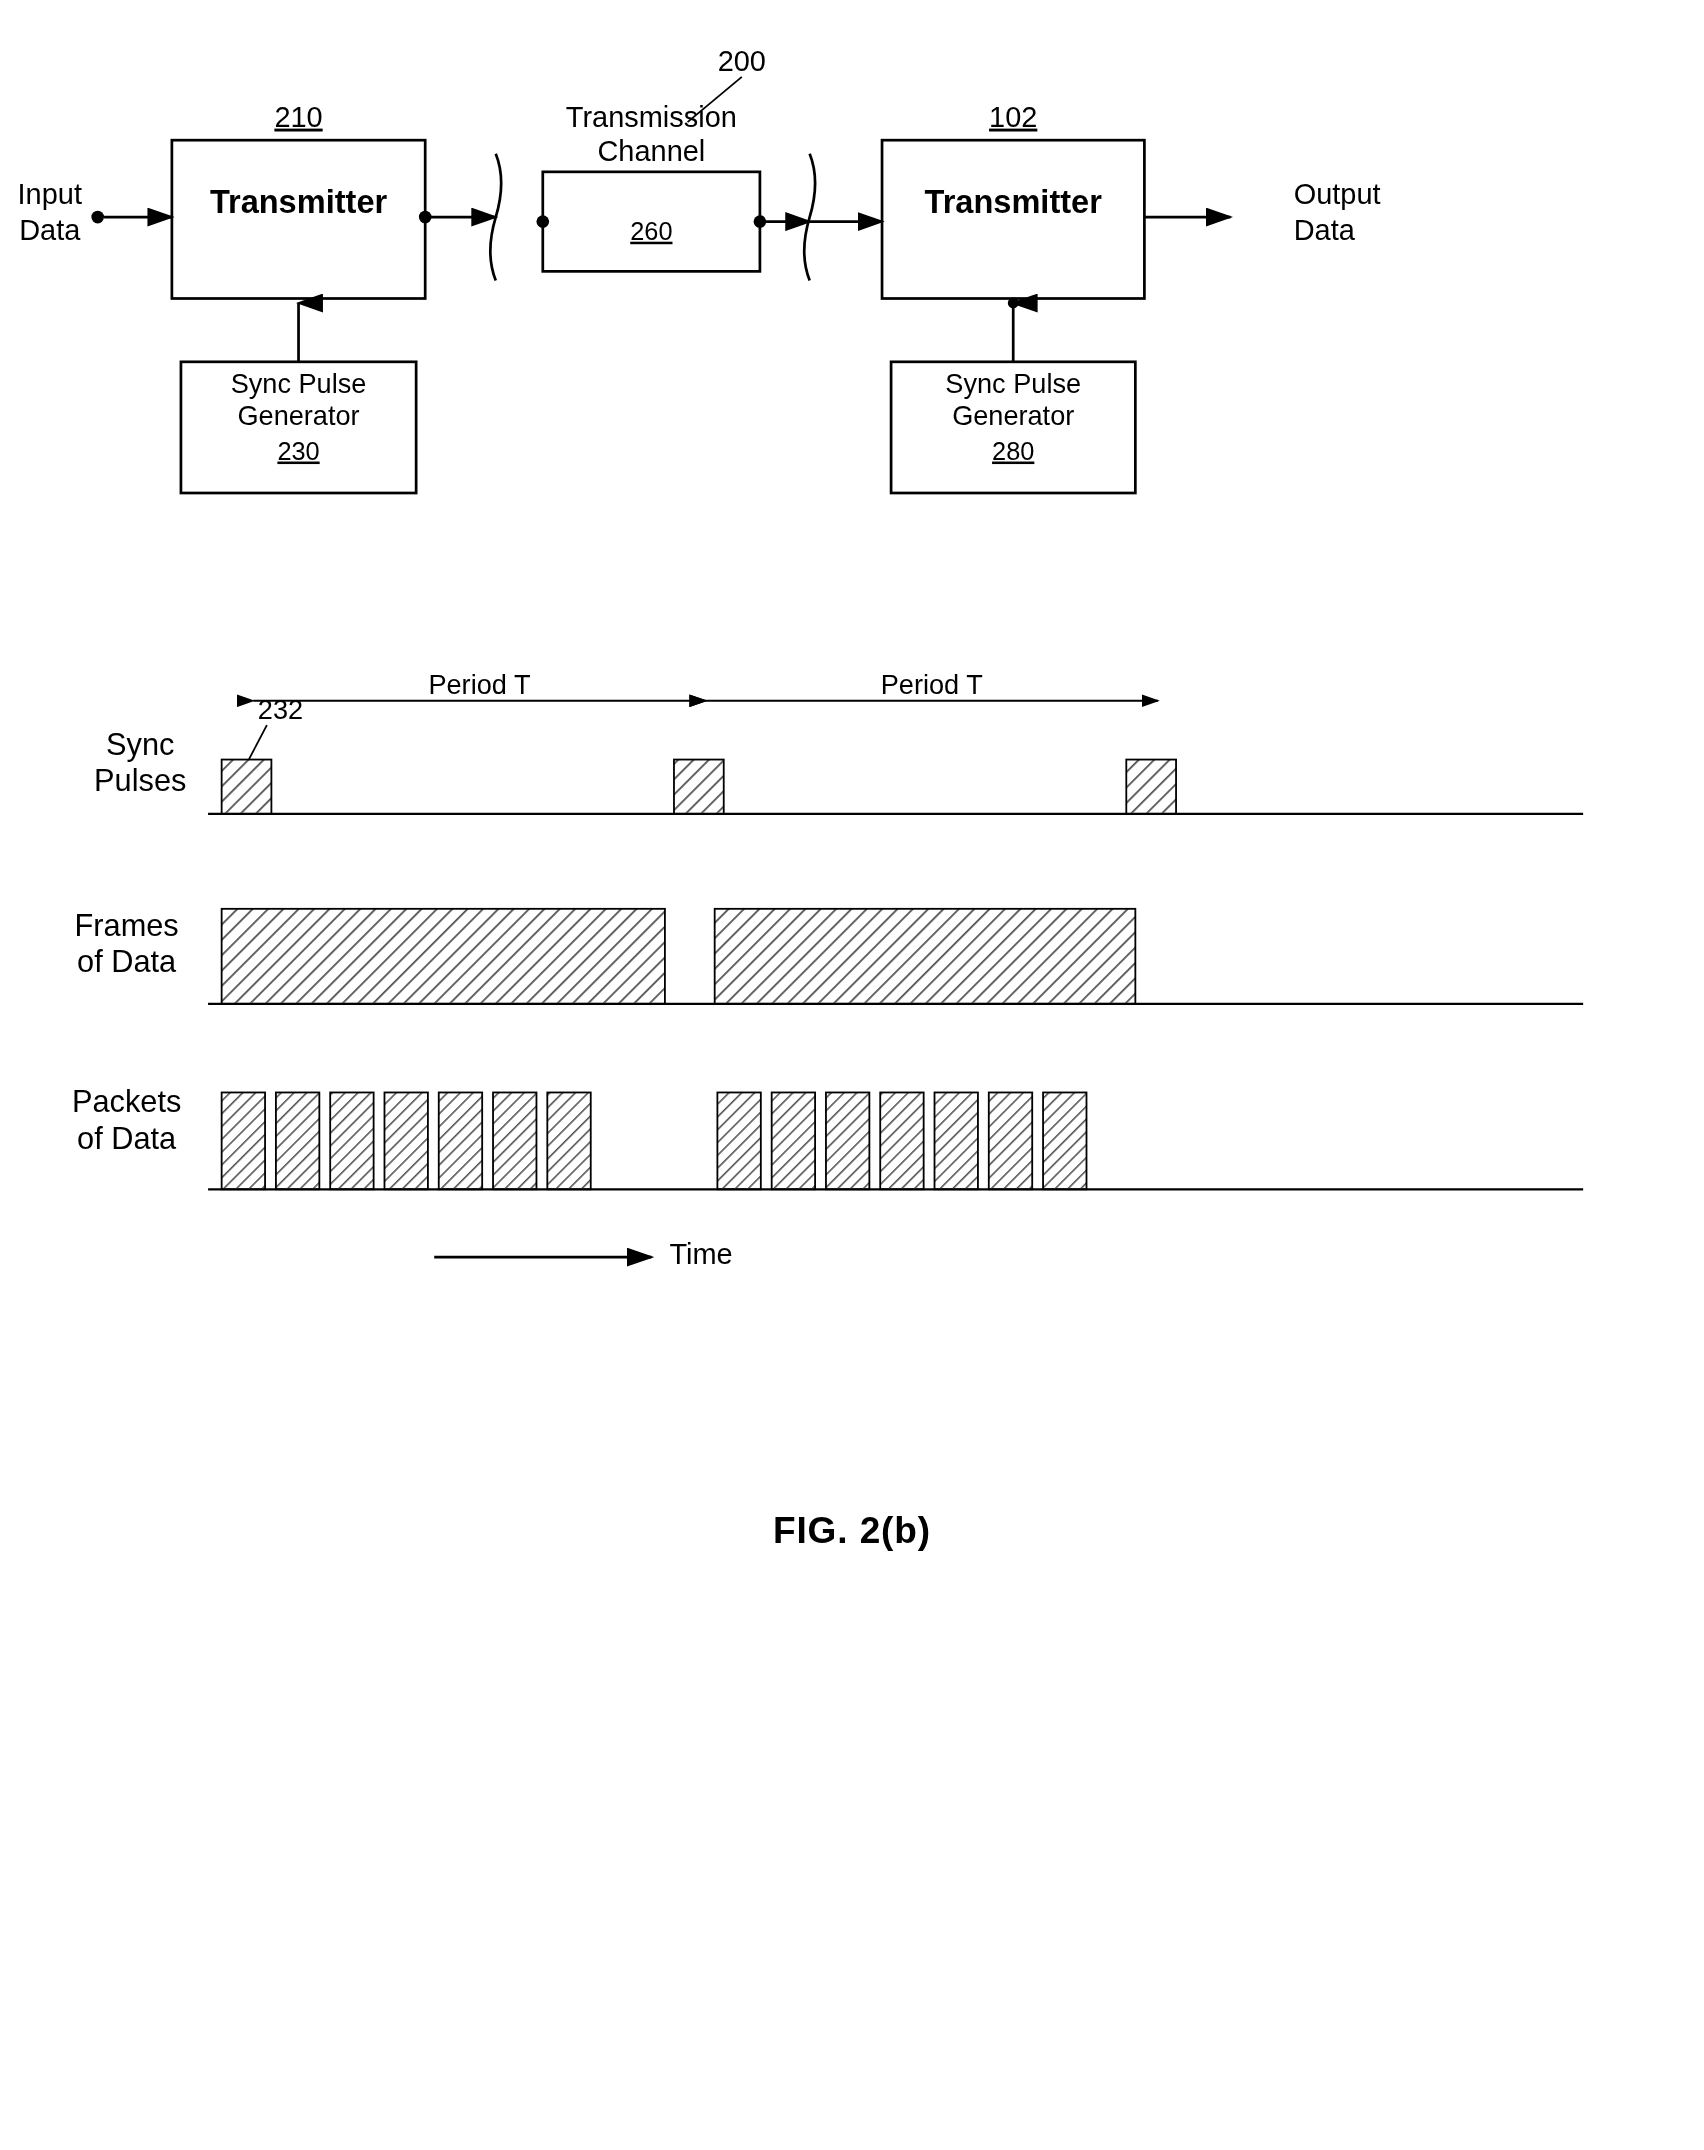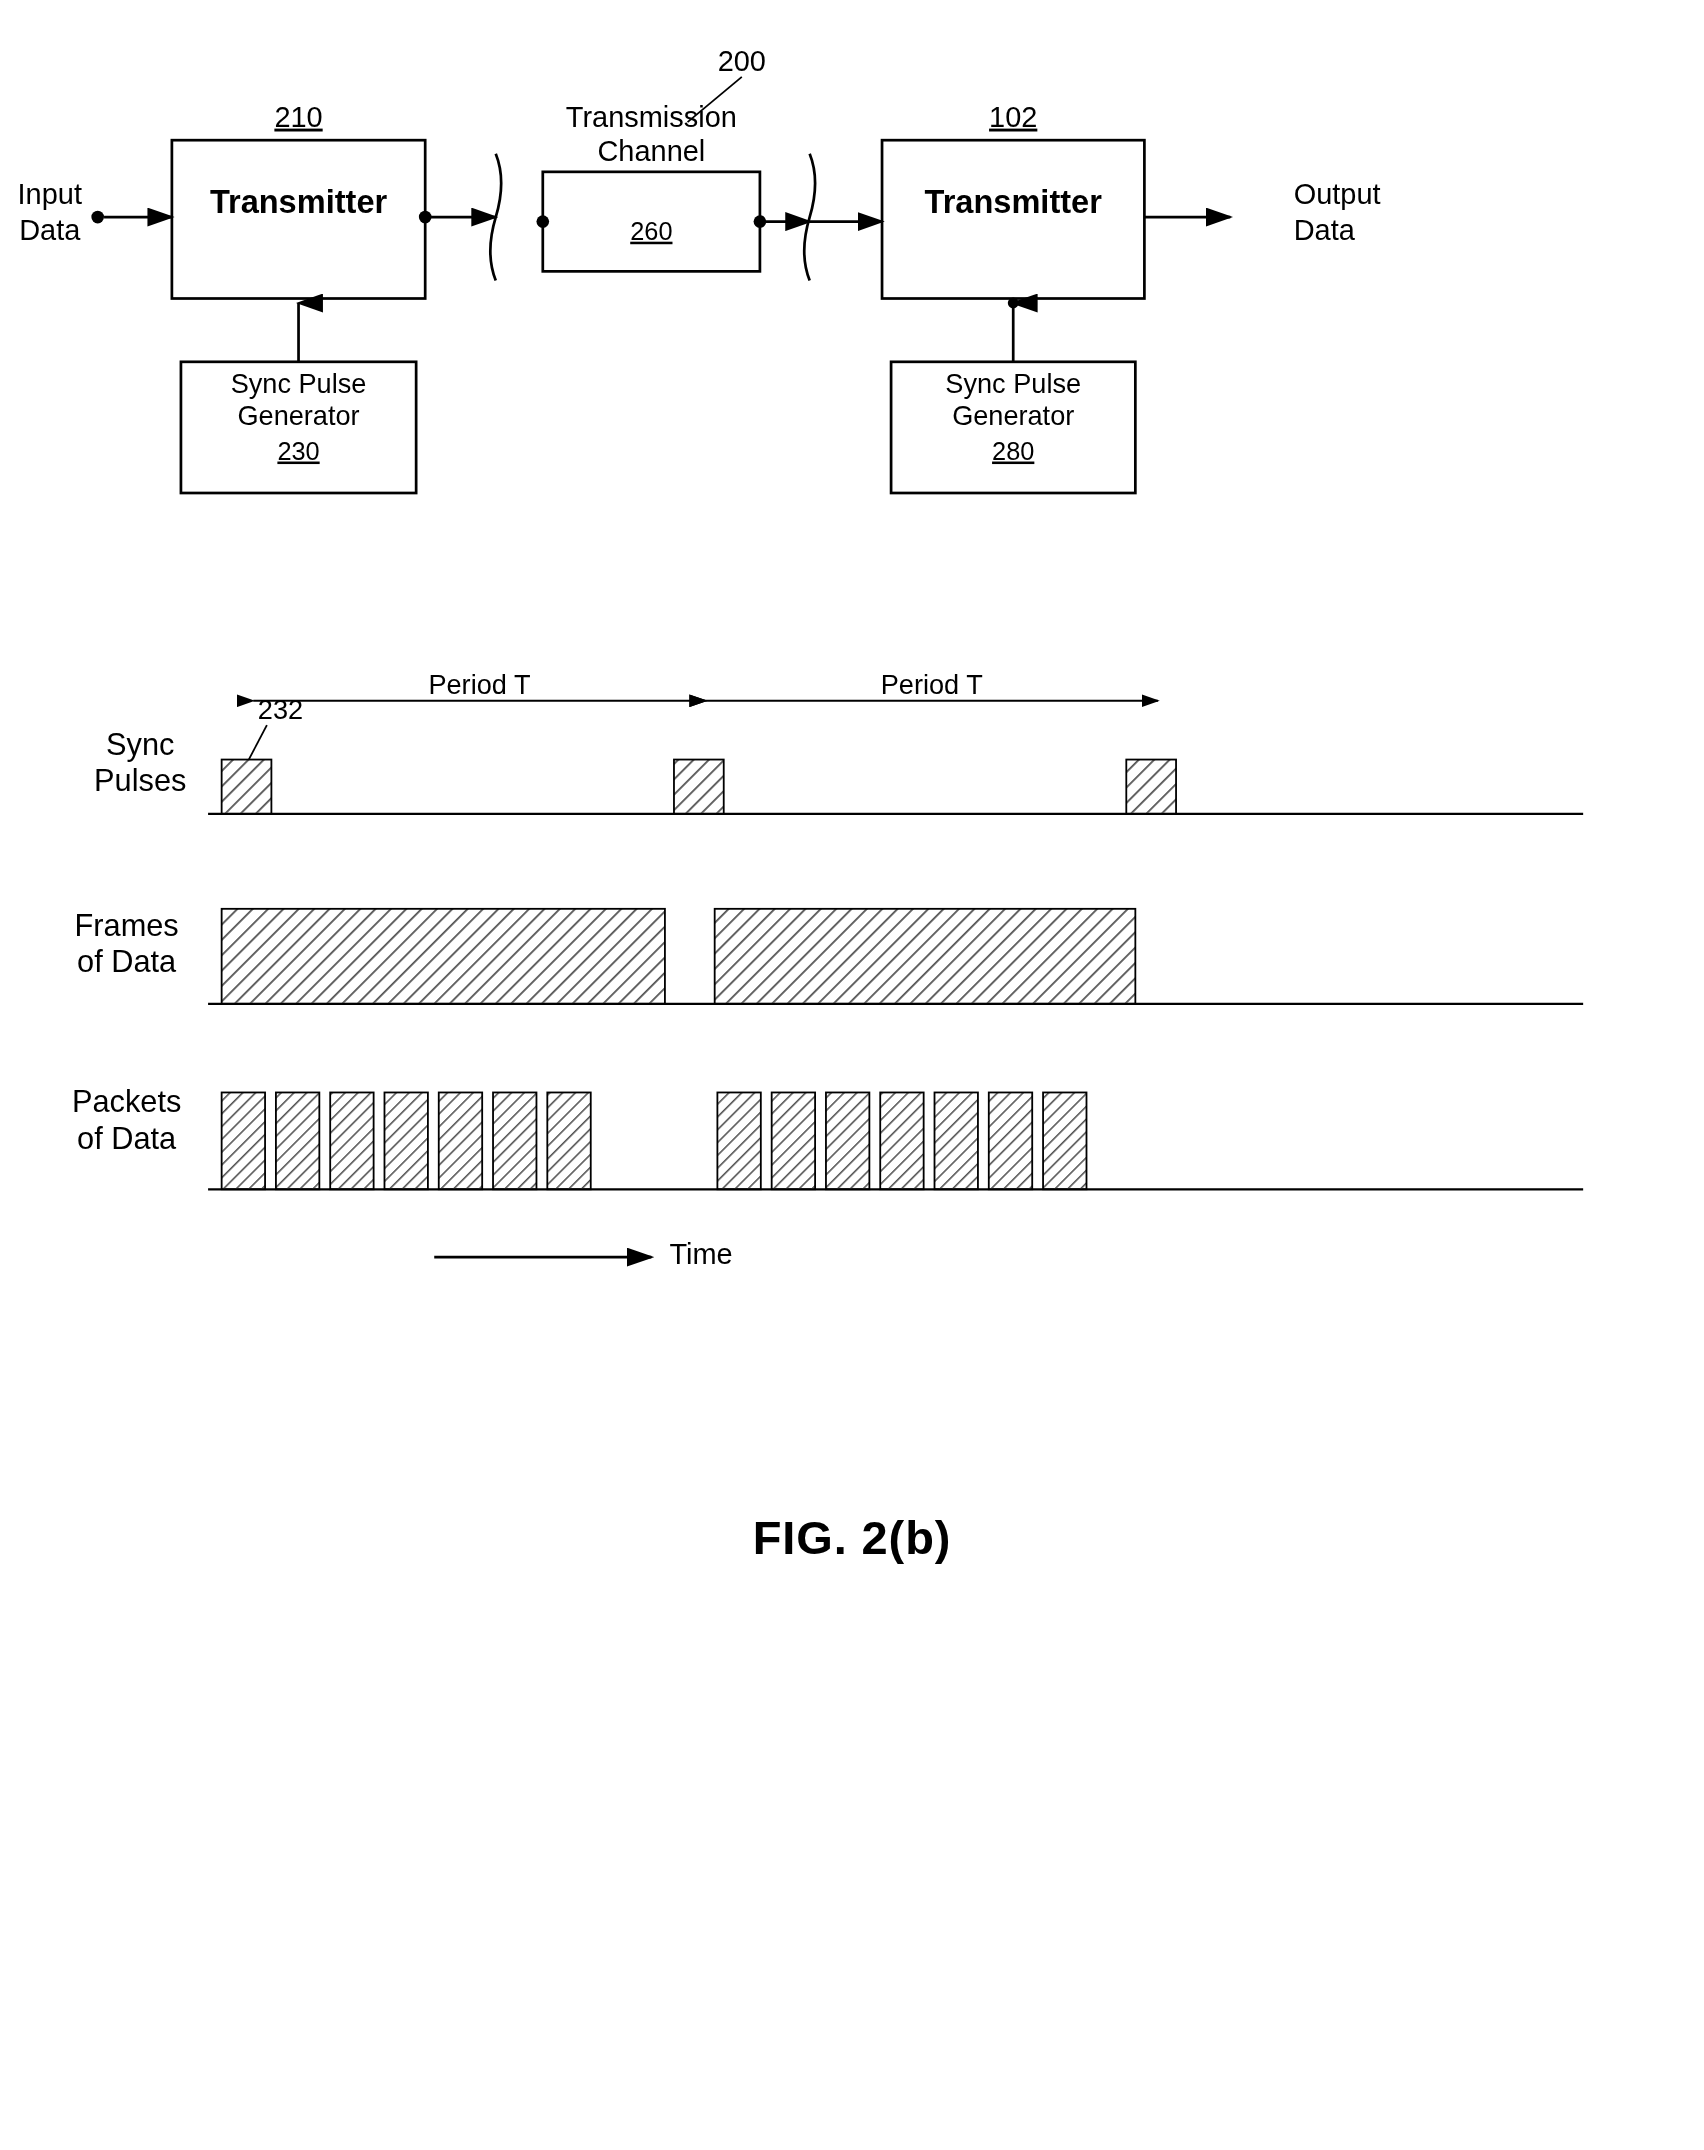--- a/index.html
+++ b/index.html
@@ -38,21 +38,21 @@
     
     .fig2b-container {
       position: relative;
       width: 100%;
       height: 814px;
       margin-top: 72px;
     }
 
     .fig2b-label {
       text-align: center;
-      font-size: 47px;
+      font-size: 37px;
       font-weight: bold;
       margin-top: 27px;
       letter-spacing: 0.9px;
     }
 
     
     svg text {
       font-family: Arial, sans-serif;
     }
 

